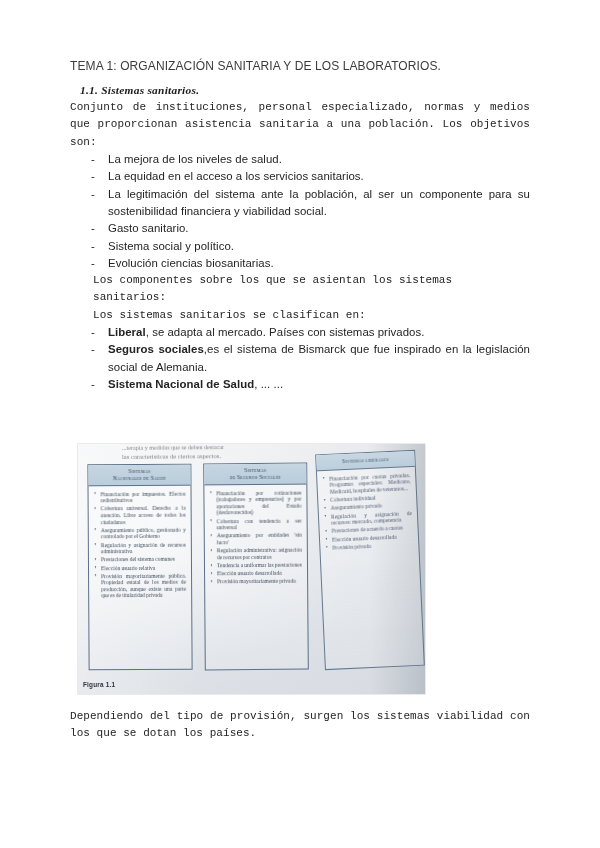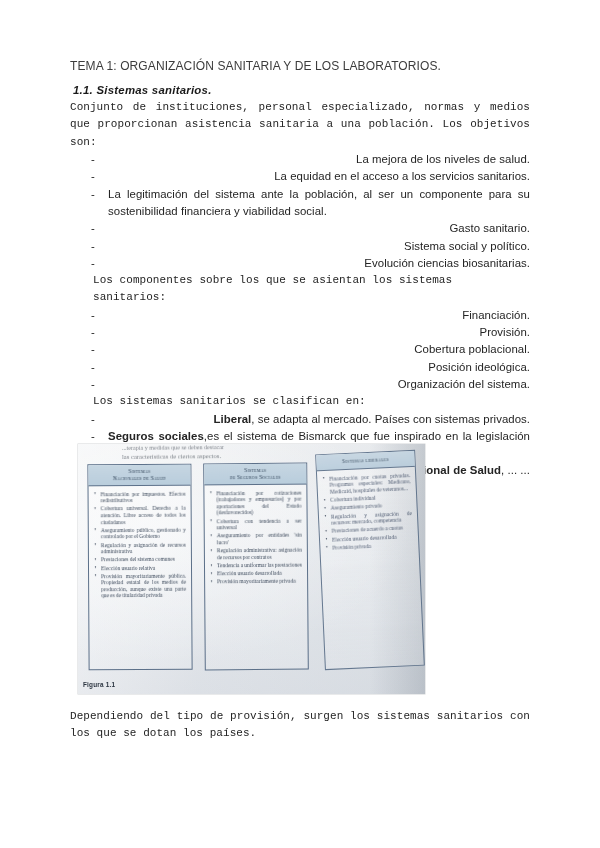--- a/index.html
+++ b/index.html
@@ -37,23 +37,24 @@
     margin: 0 0 9px 0;
     line-height: 1.15;
     white-space: nowrap;
   }
 
   .section-head {
     font-size: 11.4px;
     font-weight: bold;
     font-style: italic;
     color: #1a1a1a;
-    margin: 0 0 1px 3px;
+    margin: 0 0 1px 10px;
     letter-spacing: 0.25px;
     line-height: 1.35;
+    font-family: Liberation Serif, serif;
   }
 
   p.body-text {
     font-size: 11px;
     line-height: 17.3px;
     margin: 0;
     text-align: justify;
     color: #242424;
     letter-spacing: 0.05px;
     font-family: Liberation Mono, monospace;
@@ -67,21 +68,21 @@
   }
   ul.dash-list > li {
     position: relative;
     padding-left: 38px;
     font-size: 11.4px;
     line-height: 17.3px;
     color: #242424;
     text-align: justify;
     letter-spacing: 0.05px;
   }
-  ul.dash-list > li.nojust { text-align: right; }
+  ul.dash-list > li.nojust { text-align: left; }
   ul.dash-list > li::before {
     content: "-";
     position: absolute;
     left: 21px;
     top: 0;
     color: #242424;
   }
   ul.dash-list > li b { font-weight: bold; }
 
   
@@ -242,27 +243,20 @@
 
 
     <ul class="dash-list">
       <li class="nojust">Gasto sanitario.</li>
       <li class="nojust">Sistema social y político.</li>
       <li class="nojust">Evolución ciencias biosanitarias.</li>
     </ul>
 
     <p class="body-text nojust">Los componentes sobre los que se asientan los sistemas sanitarios:</p>
 
-    <ul class="dash-list">
-      <li class="nojust">Financiación.</li>
-      <li class="nojust">Provisión.</li>
-      <li class="nojust">Cobertura poblacional.</li>
-      <li class="nojust">Posición ideológica.</li>
-      <li class="nojust">Organización del sistema.</li>
-    </ul>
 
     <p class="body-text nojust">Los sistemas sanitarios se clasifican en:</p>
 
     <ul class="dash-list">
       <li class="nojust"><b>Liberal</b><span>, se adapta al mercado. Países con sistemas privados.</span></li>
       <li><b>Seguros sociales</b><span>,es  el sistema de Bismarck que fue inspirado en la legislación social de Alemania.</span></li>
       <li class="nojust"><b>Sistema Nacional de Salud</b><span>, ... ...</span></li>
     </ul>
 
   </div>
@@ -320,16 +314,16 @@
           <li>Elección usuario desarrollada</li>
           <li>Provisión privada</li>
         </ul>
       </div>
 
       <div class="fig-caption">Figura 1.1</div>
     </div>
   </div>
 
   <div class="after-figure">
-    <p class="body-text">Dependiendo del tipo de provisión, surgen los sistemas sanitarios con los que se dotan los países.</p>
+    <p class="body-text">Dependiendo del tipo de provisión, surgen los sistemas viabilidad con los que se dotan los países.</p>
   </div>
 
 </div>
 
 </body></html>

